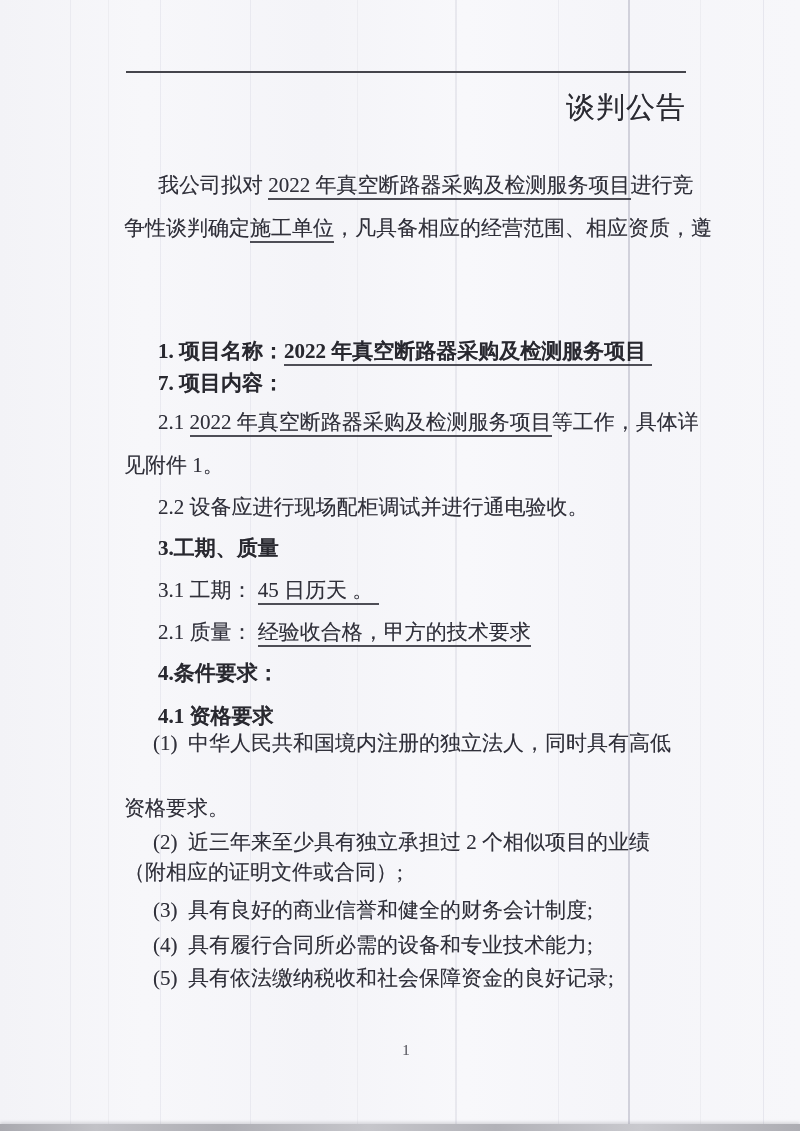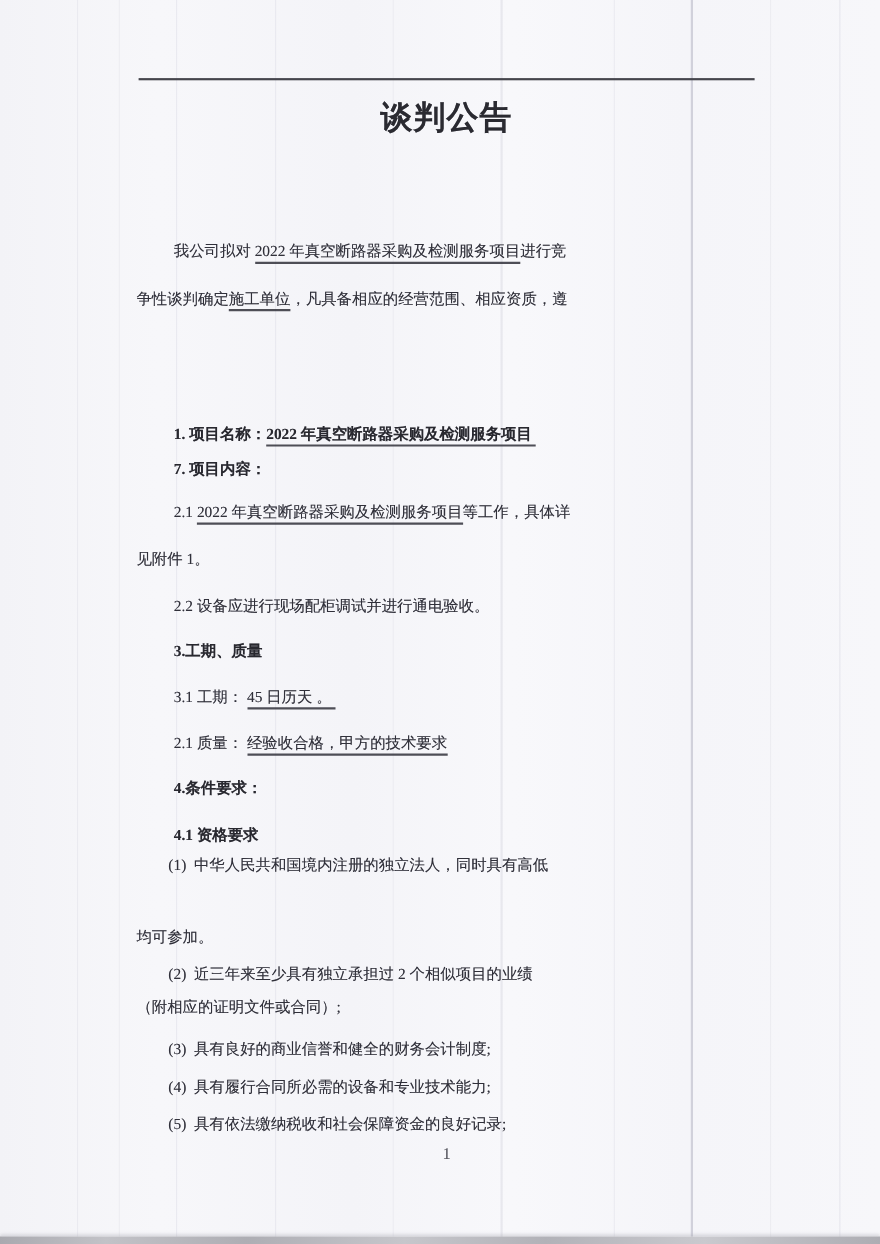--- a/index.html
+++ b/index.html
@@ -26,29 +26,28 @@
   .s9{left:700px;background:rgba(170,170,190,.12);}
   .s10{left:763px;background:rgba(170,170,190,.20);}
   .bottom-band{
     position:absolute;left:0;right:0;bottom:0;height:7px;
     background:linear-gradient(90deg,#a9a9af 0%,#c2c2c7 12%,#aeaeb4 28%,#c6c6cb 46%,#b2b2b8 62%,#c9c9ce 80%,#adadb3 100%);
     box-shadow:0 -2px 3px rgba(160,160,170,.35);
   }
   .rule{position:absolute;left:126px;top:71px;width:560px;height:2px;background:#45454c;}
   .title{
     position:absolute;left:126px;top:90px;width:560px;
-    text-align:center;font-size:29px;font-weight:bold;color:#2a2a31;
+    text-align:right;font-size:29px;font-weight:normal;color:#2a2a31;
     letter-spacing:1px;line-height:34px;
     text-shadow:0 0 .6px rgba(42,42,49,.55);
   }
   .line{
     position:absolute;left:124px;width:580px;
-    font-size:14px;line-height:27px;white-space:pre;
+    font-size:21px;line-height:27px;white-space:pre;
     text-shadow:0 0 .5px rgba(48,48,58,.4);
-    margin-top:44px;
   }
   .ind{padding-left:34px;}
   .ind2{padding-left:29px;}
   .b{font-weight:bold;color:#28282f;}
   .u{border-bottom:2px solid rgba(48,48,58,.85);padding-bottom:1px;}
   .pageno{
     position:absolute;left:126px;top:1042px;width:560px;
     text-align:center;font-size:15px;color:#5c5c64;
     text-shadow:0 0 .5px rgba(92,92,100,.4);
   }
@@ -86,21 +85,21 @@
   <div class="line ind" style="top:494px">2.2 设备应进行现场配柜调试并进行通电验收。</div>
 
   <div class="line ind" style="top:535px"><span class="b">3.工期、质量</span></div>
   <div class="line ind" style="top:577px"><span>3.1 工期： </span><span class="u">45 日历天 。 </span></div>
   <div class="line ind" style="top:619px"><span>2.1 质量： </span><span class="u">经验收合格，甲方的技术要求</span></div>
 
   <div class="line ind" style="top:660px"><span class="b">4.条件要求：</span></div>
   <div class="line ind" style="top:703px"><span class="b">4.1 资格要求</span></div>
 
   <div class="line ind2" style="top:730px">(1)  中华人民共和国境内注册的独立法人，同时具有高低</div>
-  <div class="line" style="top:795px">均可参加。</div>
+  <div class="line" style="top:795px">资格要求。</div>
 
   <div class="line ind2" style="top:829px">(2)  近三年来至少具有独立承担过 2 个相似项目的业绩</div>
   <div class="line" style="top:859px">（附相应的证明文件或合同）;</div>
 
   <div class="line ind2" style="top:897px">(3)  具有良好的商业信誉和健全的财务会计制度;</div>
   <div class="line ind2" style="top:932px">(4)  具有履行合同所必需的设备和专业技术能力;</div>
   <div class="line ind2" style="top:965px">(5)  具有依法缴纳税收和社会保障资金的良好记录;</div>
 
   <div class="pageno">1</div>
 

